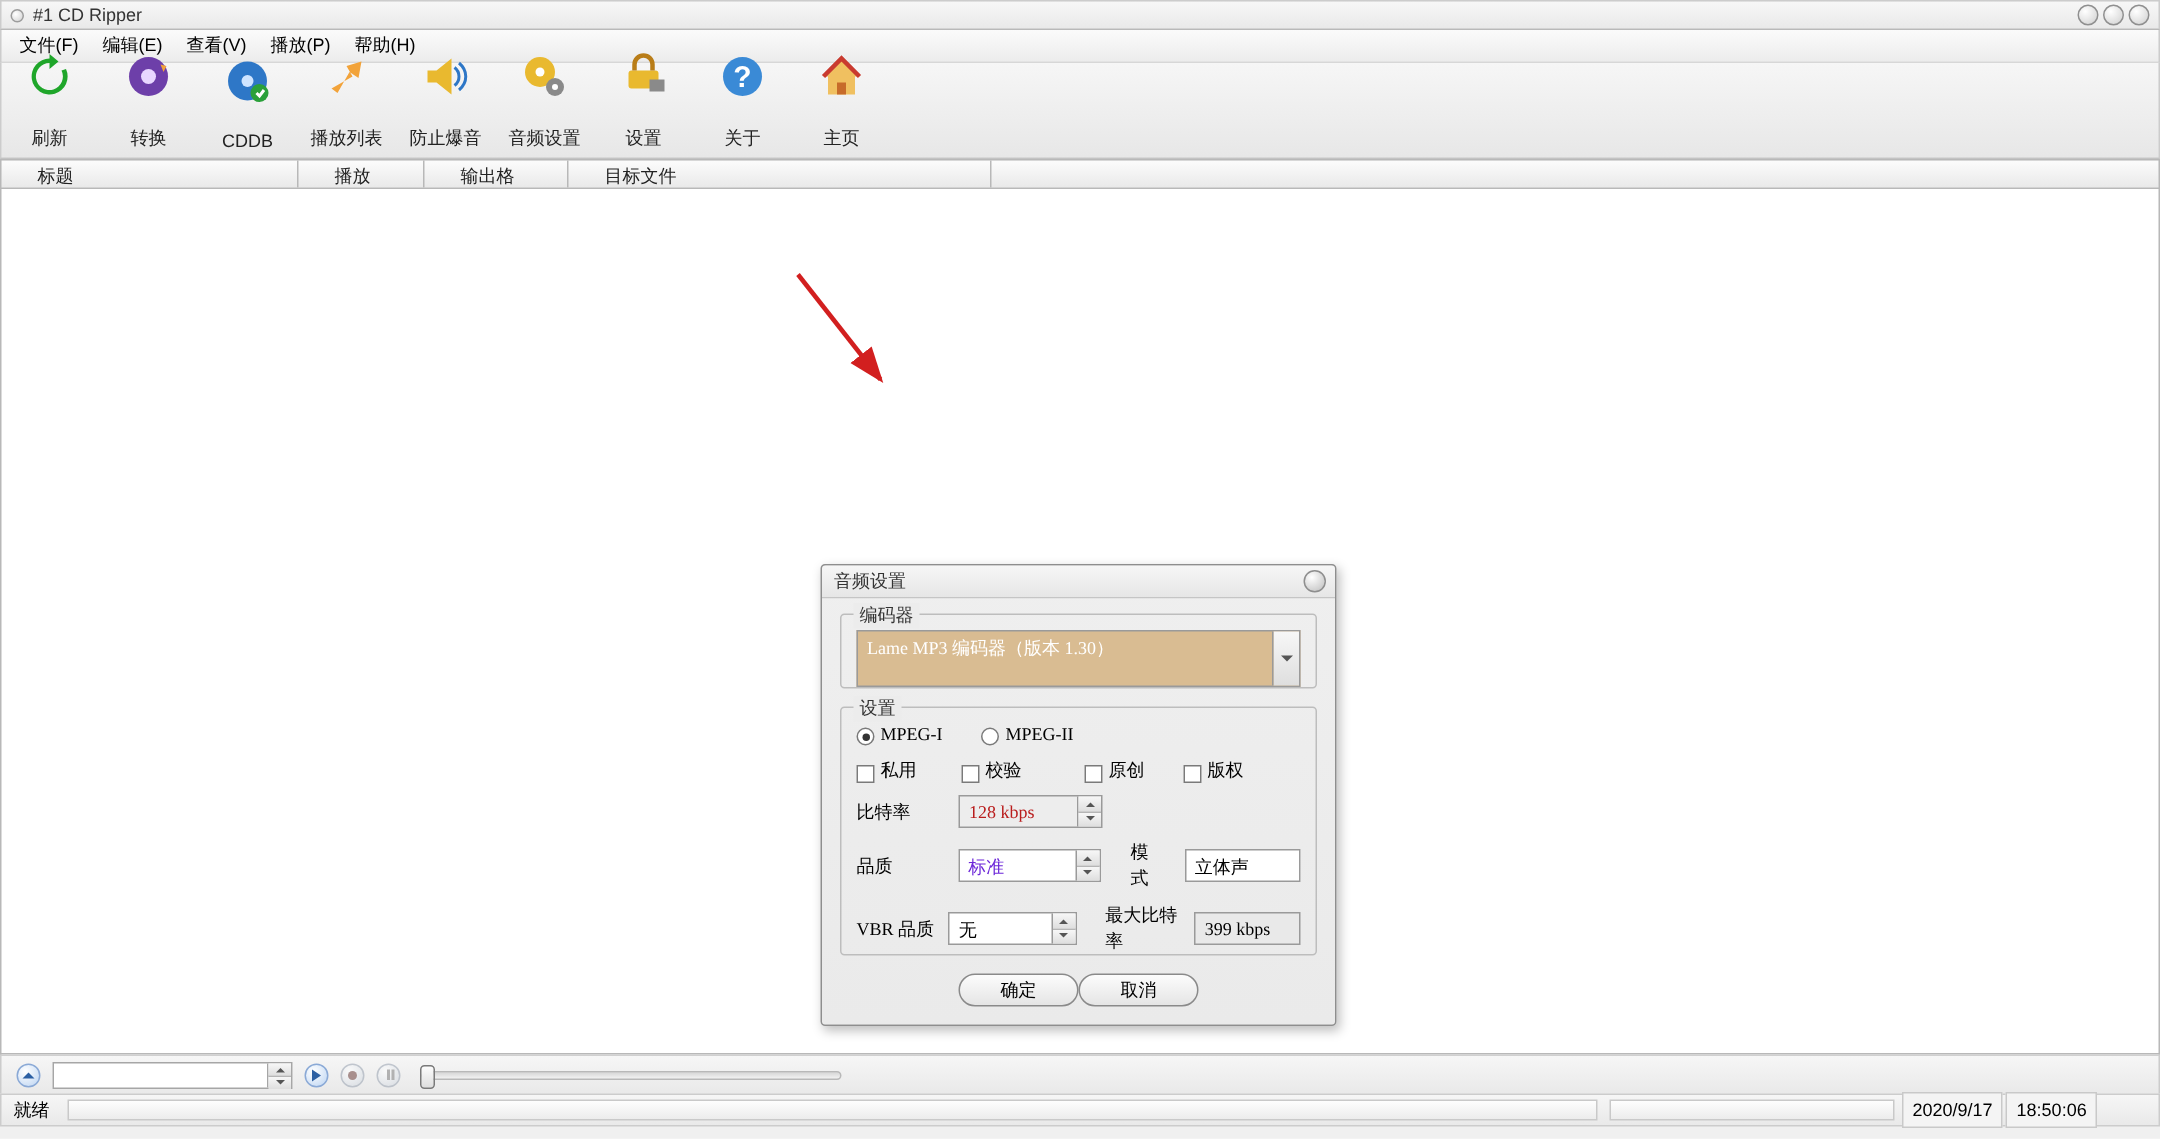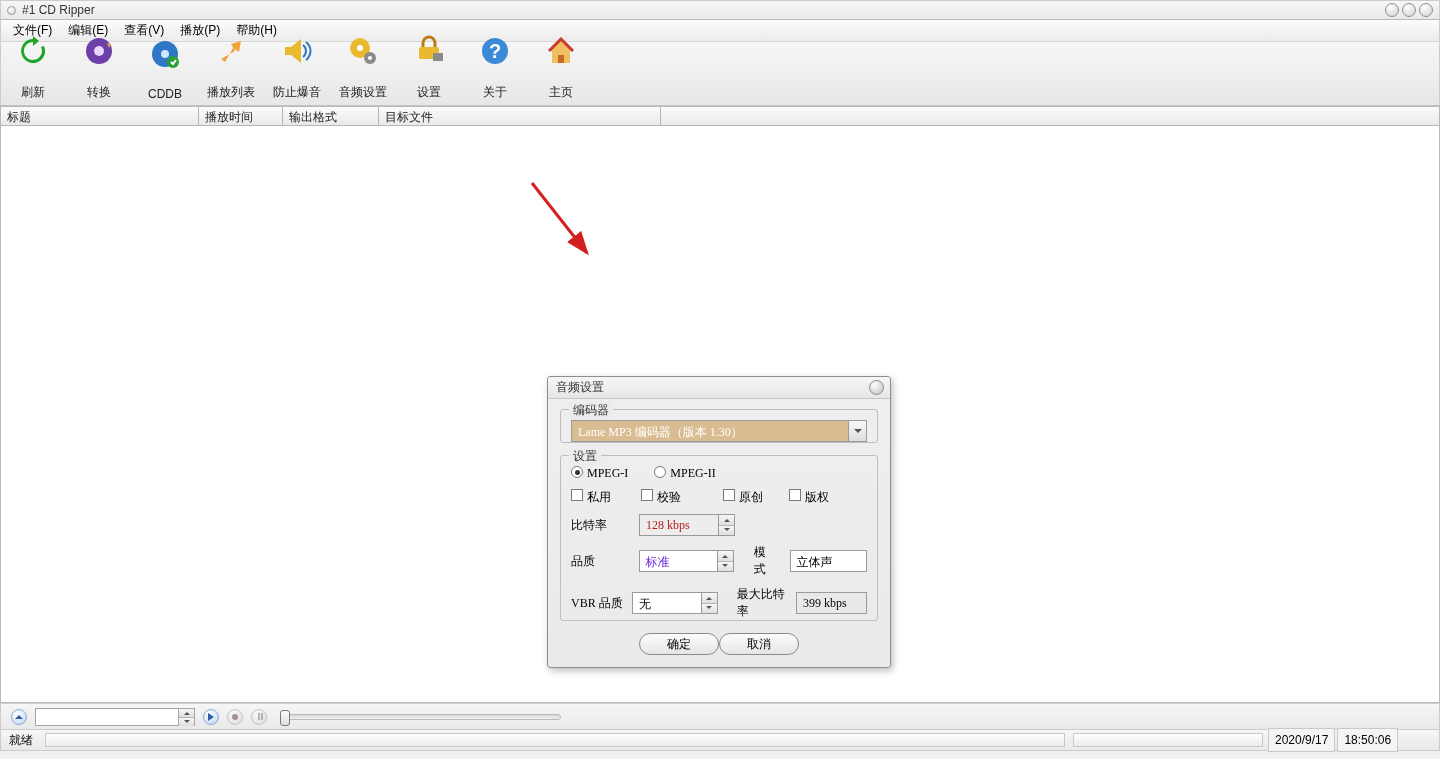--- a/index.html
+++ b/index.html
@@ -15,38 +15,38 @@
 .menubar .mi{padding:2px 6px;cursor:default}
 
 .toolbar{height:64px;background:linear-gradient(#f6f6f6,#e7e7e7);border-left:1px solid #ccc;border-right:1px solid #ccc;border-bottom:1px solid #c3c3c3;display:flex;align-items:flex-end;padding:4px 8px;gap:18px}
 .tb{display:flex;flex-direction:column;align-items:center;width:48px;cursor:default}
 .tb .ico{width:34px;height:34px;display:flex;align-items:center;justify-content:center;position:relative}
 .tb .lbl{font-size:12px;margin-top:16px;color:#222}
 
 .tb svg{width:32px;height:32px}
 
 .listhdr{height:20px;background:linear-gradient(#fcfcfc,#e9e9e9);border:1px solid #b8b8b8;display:flex}
-.listhdr .col{border-right:1px solid #b8b8b8;padding:2px 6px;color:#222}
+.listhdr .col{border-right:1px solid #b8b8b8;padding:2px 24px;color:#222}
 .listbody{background:#fff;border:1px solid #b8b8b8;border-top:none;height:577px;position:relative;overflow:hidden}
 
 .arrow{position:absolute;left:526px;top:52px;pointer-events:none}
 
 .dlg{position:absolute;left:546px;top:250px;width:344px;background:linear-gradient(#efefef,#eaeaea);border:1px solid #8e8e8e;box-shadow:2px 3px 7px rgba(0,0,0,.25);border-radius:3px}
 .dlg .dtitle{height:22px;background:linear-gradient(#f6f6f6,#e6e6e6);border-bottom:1px solid #c5c5c5;display:flex;align-items:center;padding:0 8px;position:relative;border-radius:3px 3px 0 0}
 .dlg .dtitle .dtxt{color:#333}
 .dlg .dtitle .dclose{position:absolute;right:6px;top:3px;width:15px;height:15px;border:1px solid #8e8e8e;border-radius:50%;background:radial-gradient(circle at 35% 30%,#fff,#bdbdbd)}
 .dlg .body{padding:10px 12px 12px}
 .fieldset{border:1px solid #bdbdbd;border-radius:3px;padding:10px 10px 0;margin-bottom:12px;position:relative}
 .fieldset .legend{position:absolute;top:-8px;left:8px;background:#ececec;padding:0 4px;font-size:12px;color:#333}
-.combo{display:flex;width:100%;height:22px;border:1px solid #9a9a9a;background:#d9bc92;position:relative}
+.combo{display:flex;width:100%;height:38px;border:1px solid #9a9a9a;background:#d9bc92;position:relative}
 .combo .ctxt{flex:1;padding:3px 6px;font-family:"SimSun";color:#fff}
 .combo .carrow{width:18px;border-left:1px solid #9a9a9a;background:linear-gradient(#f7f7f7,#dedede);display:flex;align-items:center;justify-content:center}
 .combo .carrow:before{content:"";border:4px solid transparent;border-top-color:#555;margin-top:3px}
 .row{display:flex;align-items:center;margin-bottom:8px;gap:6px}
-.radio,.check{display:inline-flex;align-items:flex-start;gap:4px;font-family:"SimSun";font-size:12px}
+.radio,.check{display:inline-flex;align-items:flex-end;gap:4px;font-family:"SimSun";font-size:12px}
 .radio .r{width:12px;height:12px;border:1px solid #7a7a7a;border-radius:50%;background:#fff;display:flex;align-items:center;justify-content:center}
 .radio.sel .r:after{content:"";width:5px;height:5px;border-radius:50%;background:#333}
 .check .c{width:12px;height:12px;border:1px solid #7a7a7a;background:#fff}
 .lblcol{width:62px;font-family:"SimSun"}
 .spin{display:flex;height:22px;border:1px solid #9a9a9a;background:#ededed;width:96px}
 .spin .stxt{flex:1;padding:3px 6px;font-family:"SimSun";color:#b91c1c}
 .spin .sbtns{width:16px;border-left:1px solid #9a9a9a;display:flex;flex-direction:column}
 .spin .sbtns span{flex:1;display:flex;align-items:center;justify-content:center;background:linear-gradient(#f7f7f7,#dedede)}
 .spin .sbtns span:first-child{border-bottom:1px solid #b5b5b5}
 .spin .sbtns span:before{content:"";border:3px solid transparent}

